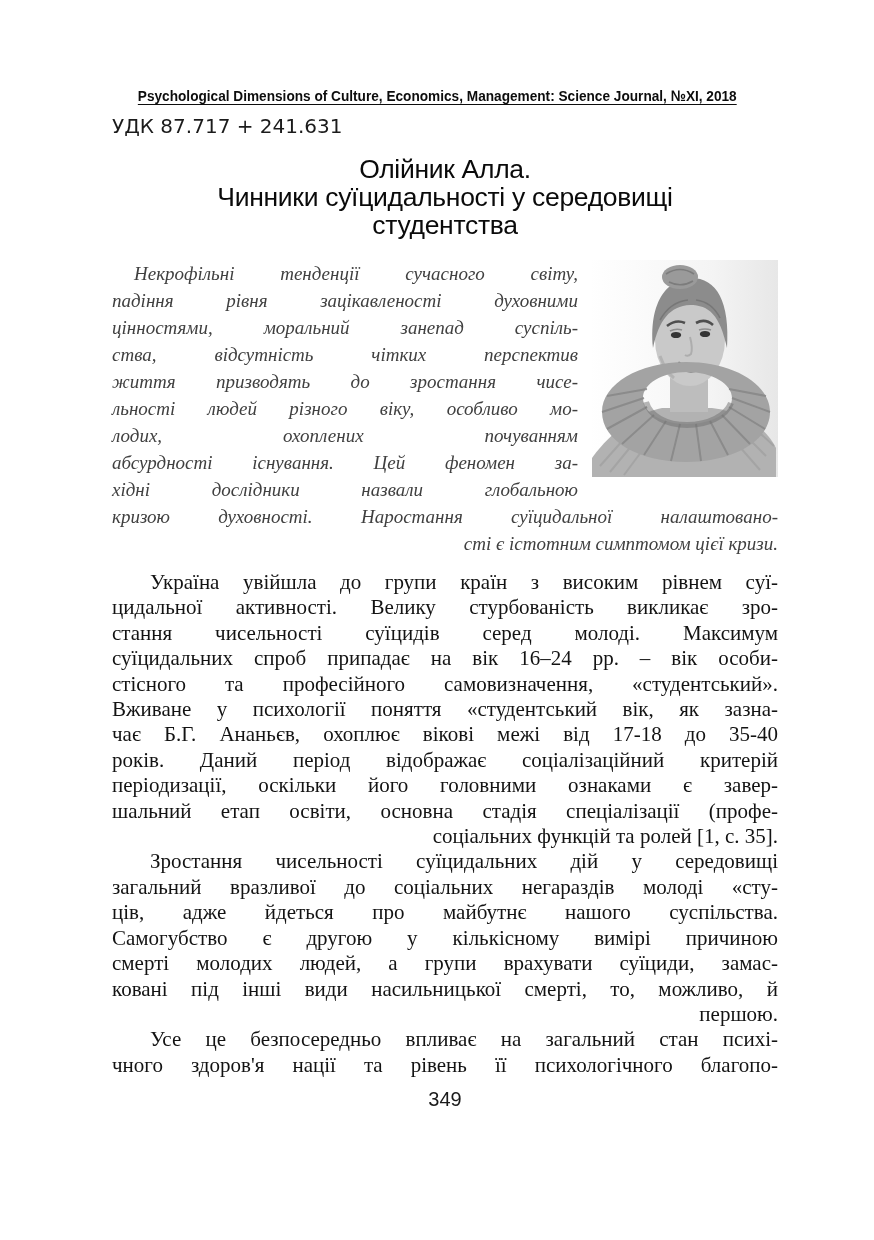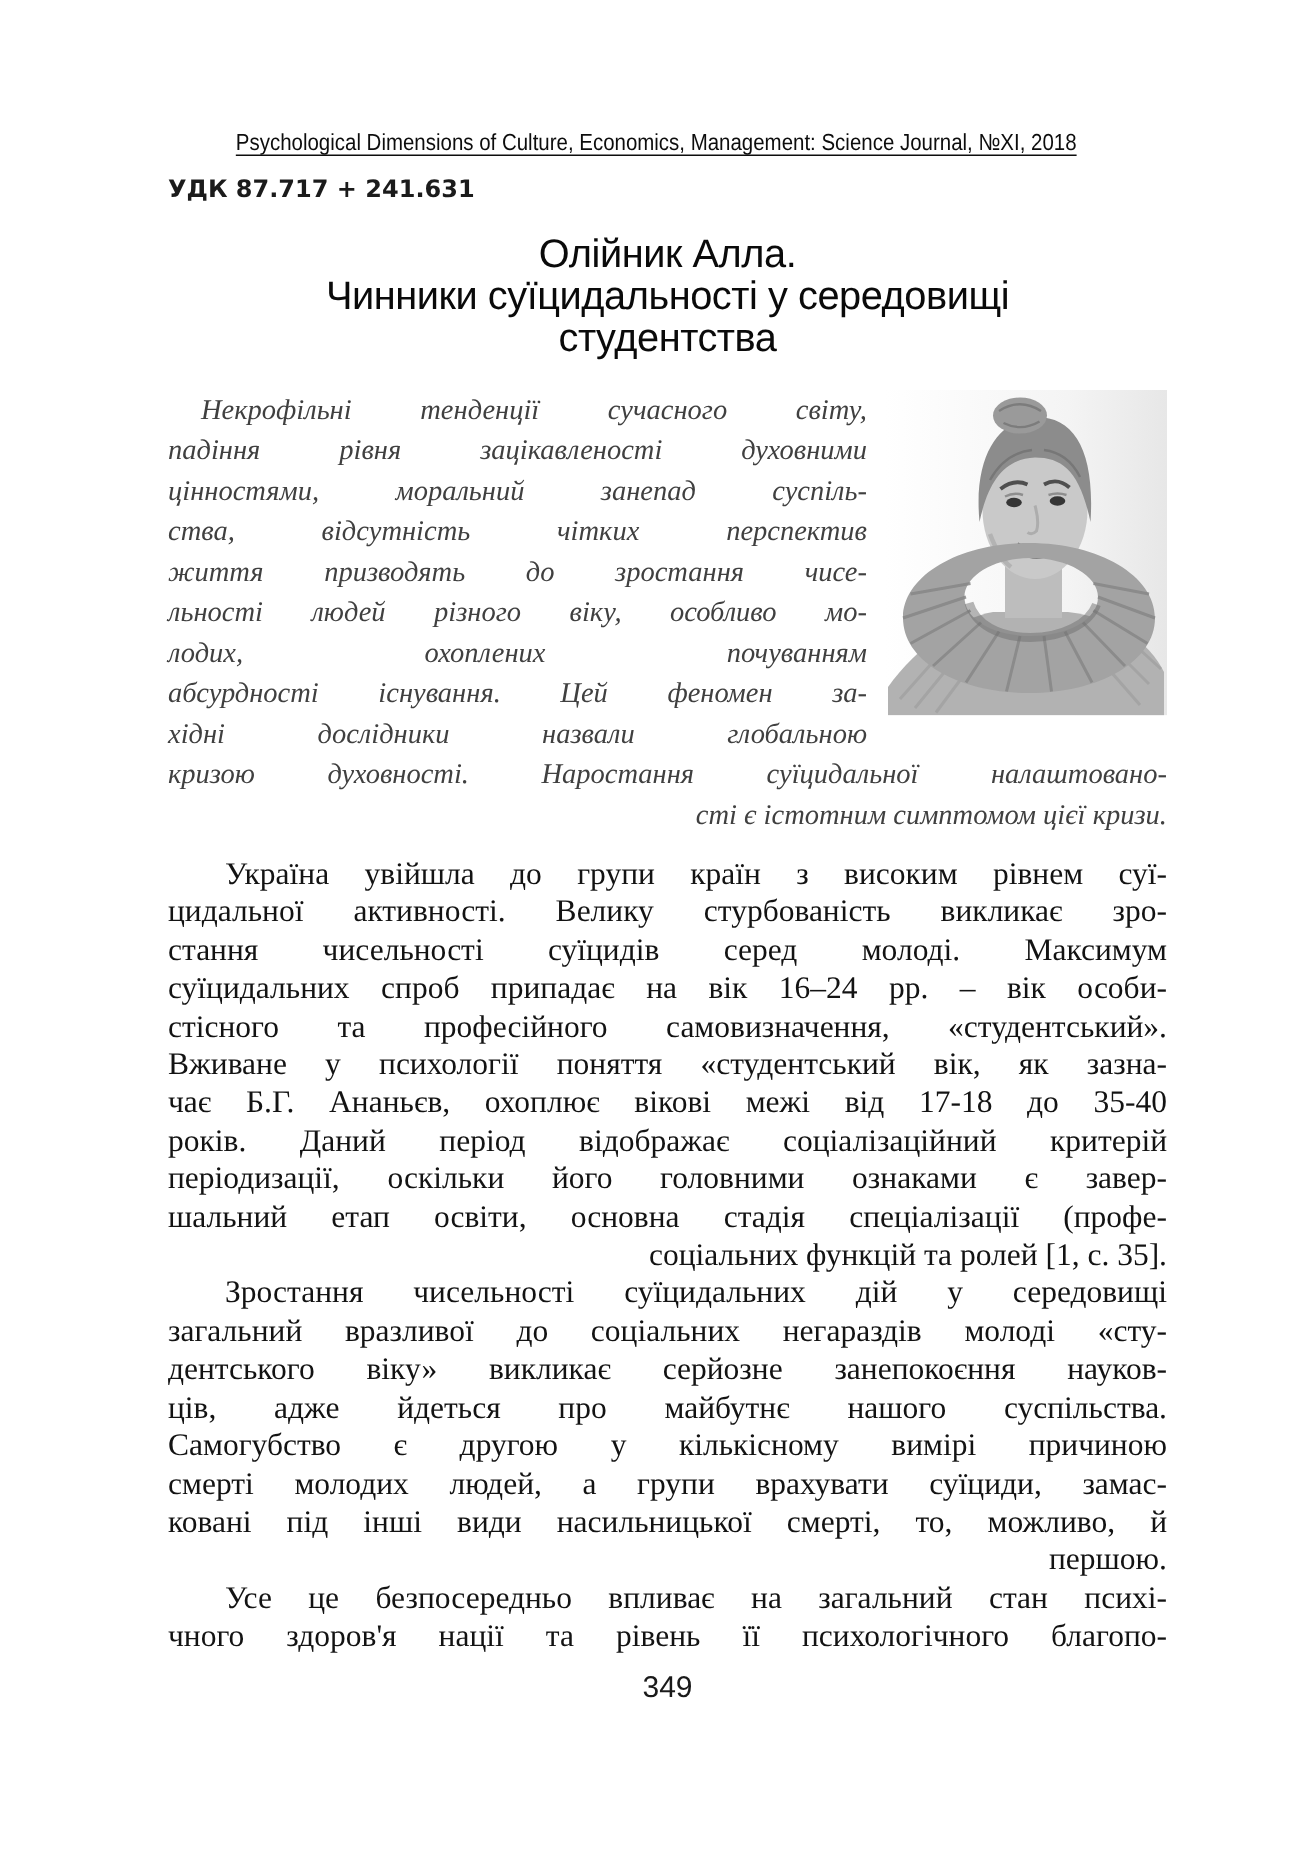--- a/index.html
+++ b/index.html
@@ -11,43 +11,42 @@
     overflow: hidden;
     position: relative;
   }
   .page { width: 874px; height: 1240px; position: relative; }
 
   
   .running-head {
     margin-top: 86px;
     text-align: center;
     font-family: "Liberation Sans", sans-serif;
-    font-weight: normal;
+    font-weight: bold;
     font-size: 15.5px;
     line-height: 20px;
     color: #0d0d0d;
     white-space: nowrap;
   }
   .running-head .squeeze {
     display: inline-block;
     transform: scaleX(0.88);
     transform-origin: center;
     text-decoration: underline;
     text-underline-offset: 3px;
   }
 
   .content { width: 666px; margin-left: 112px; }
 
   .udc {
     margin-top: 7px;
     font-family: "DejaVu Sans", "Liberation Sans", sans-serif;
-    font-size: 16px;
+    font-size: 20px;
     line-height: 26px;
     color: #1b1b1b;
-    font-weight: bold;
   }
 
   .title {
     margin-top: 16px;
     font-family: "Liberation Sans", sans-serif;
     font-weight: normal;
     font-size: 26.5px;
     line-height: 28px;
     color: #0a0a0a;
     letter-spacing: -0.3px;
@@ -201,21 +200,20 @@
           <div class="line just">Вживане у психології поняття «студентський вік, як зазна-</div>
           <div class="line just">чає Б.Г. Ананьєв, охоплює вікові межі від 17-18 до 35-40</div>
           <div class="line just">років. Даний період відображає соціалізаційний критерій</div>
           <div class="line just">періодизації, оскільки його головними ознаками є завер-</div>
           <div class="line just">шальний етап освіти, основна стадія спеціалізації (профе-</div>
           <div class="line">соціальних функцій та ролей [1, с. 35].</div>
         </div>
         <div class="para">
           <div class="line just indent">Зростання чисельності суїцидальних дій у середовищі</div>
           <div class="line just">загальний вразливої до соціальних негараздів молоді «сту-</div>
-          <div class="line just">дентського віку» викликає серйозне занепокоєння науков-</div>
           <div class="line just">ців, адже йдеться про майбутнє нашого суспільства.</div>
           <div class="line just">Самогубство є другою у кількісному вимірі причиною</div>
           <div class="line just">смерті молодих людей, а групи врахувати суїциди, замас-</div>
           <div class="line just">ковані під інші види насильницької смерті, то, можливо, й</div>
           <div class="line">першою.</div>
         </div>
         <div class="para">
           <div class="line just indent">Усе це безпосередньо впливає на загальний стан психі-</div>
           <div class="line just">чного здоров'я нації та рівень її психологічного благопо-</div>
         </div>

